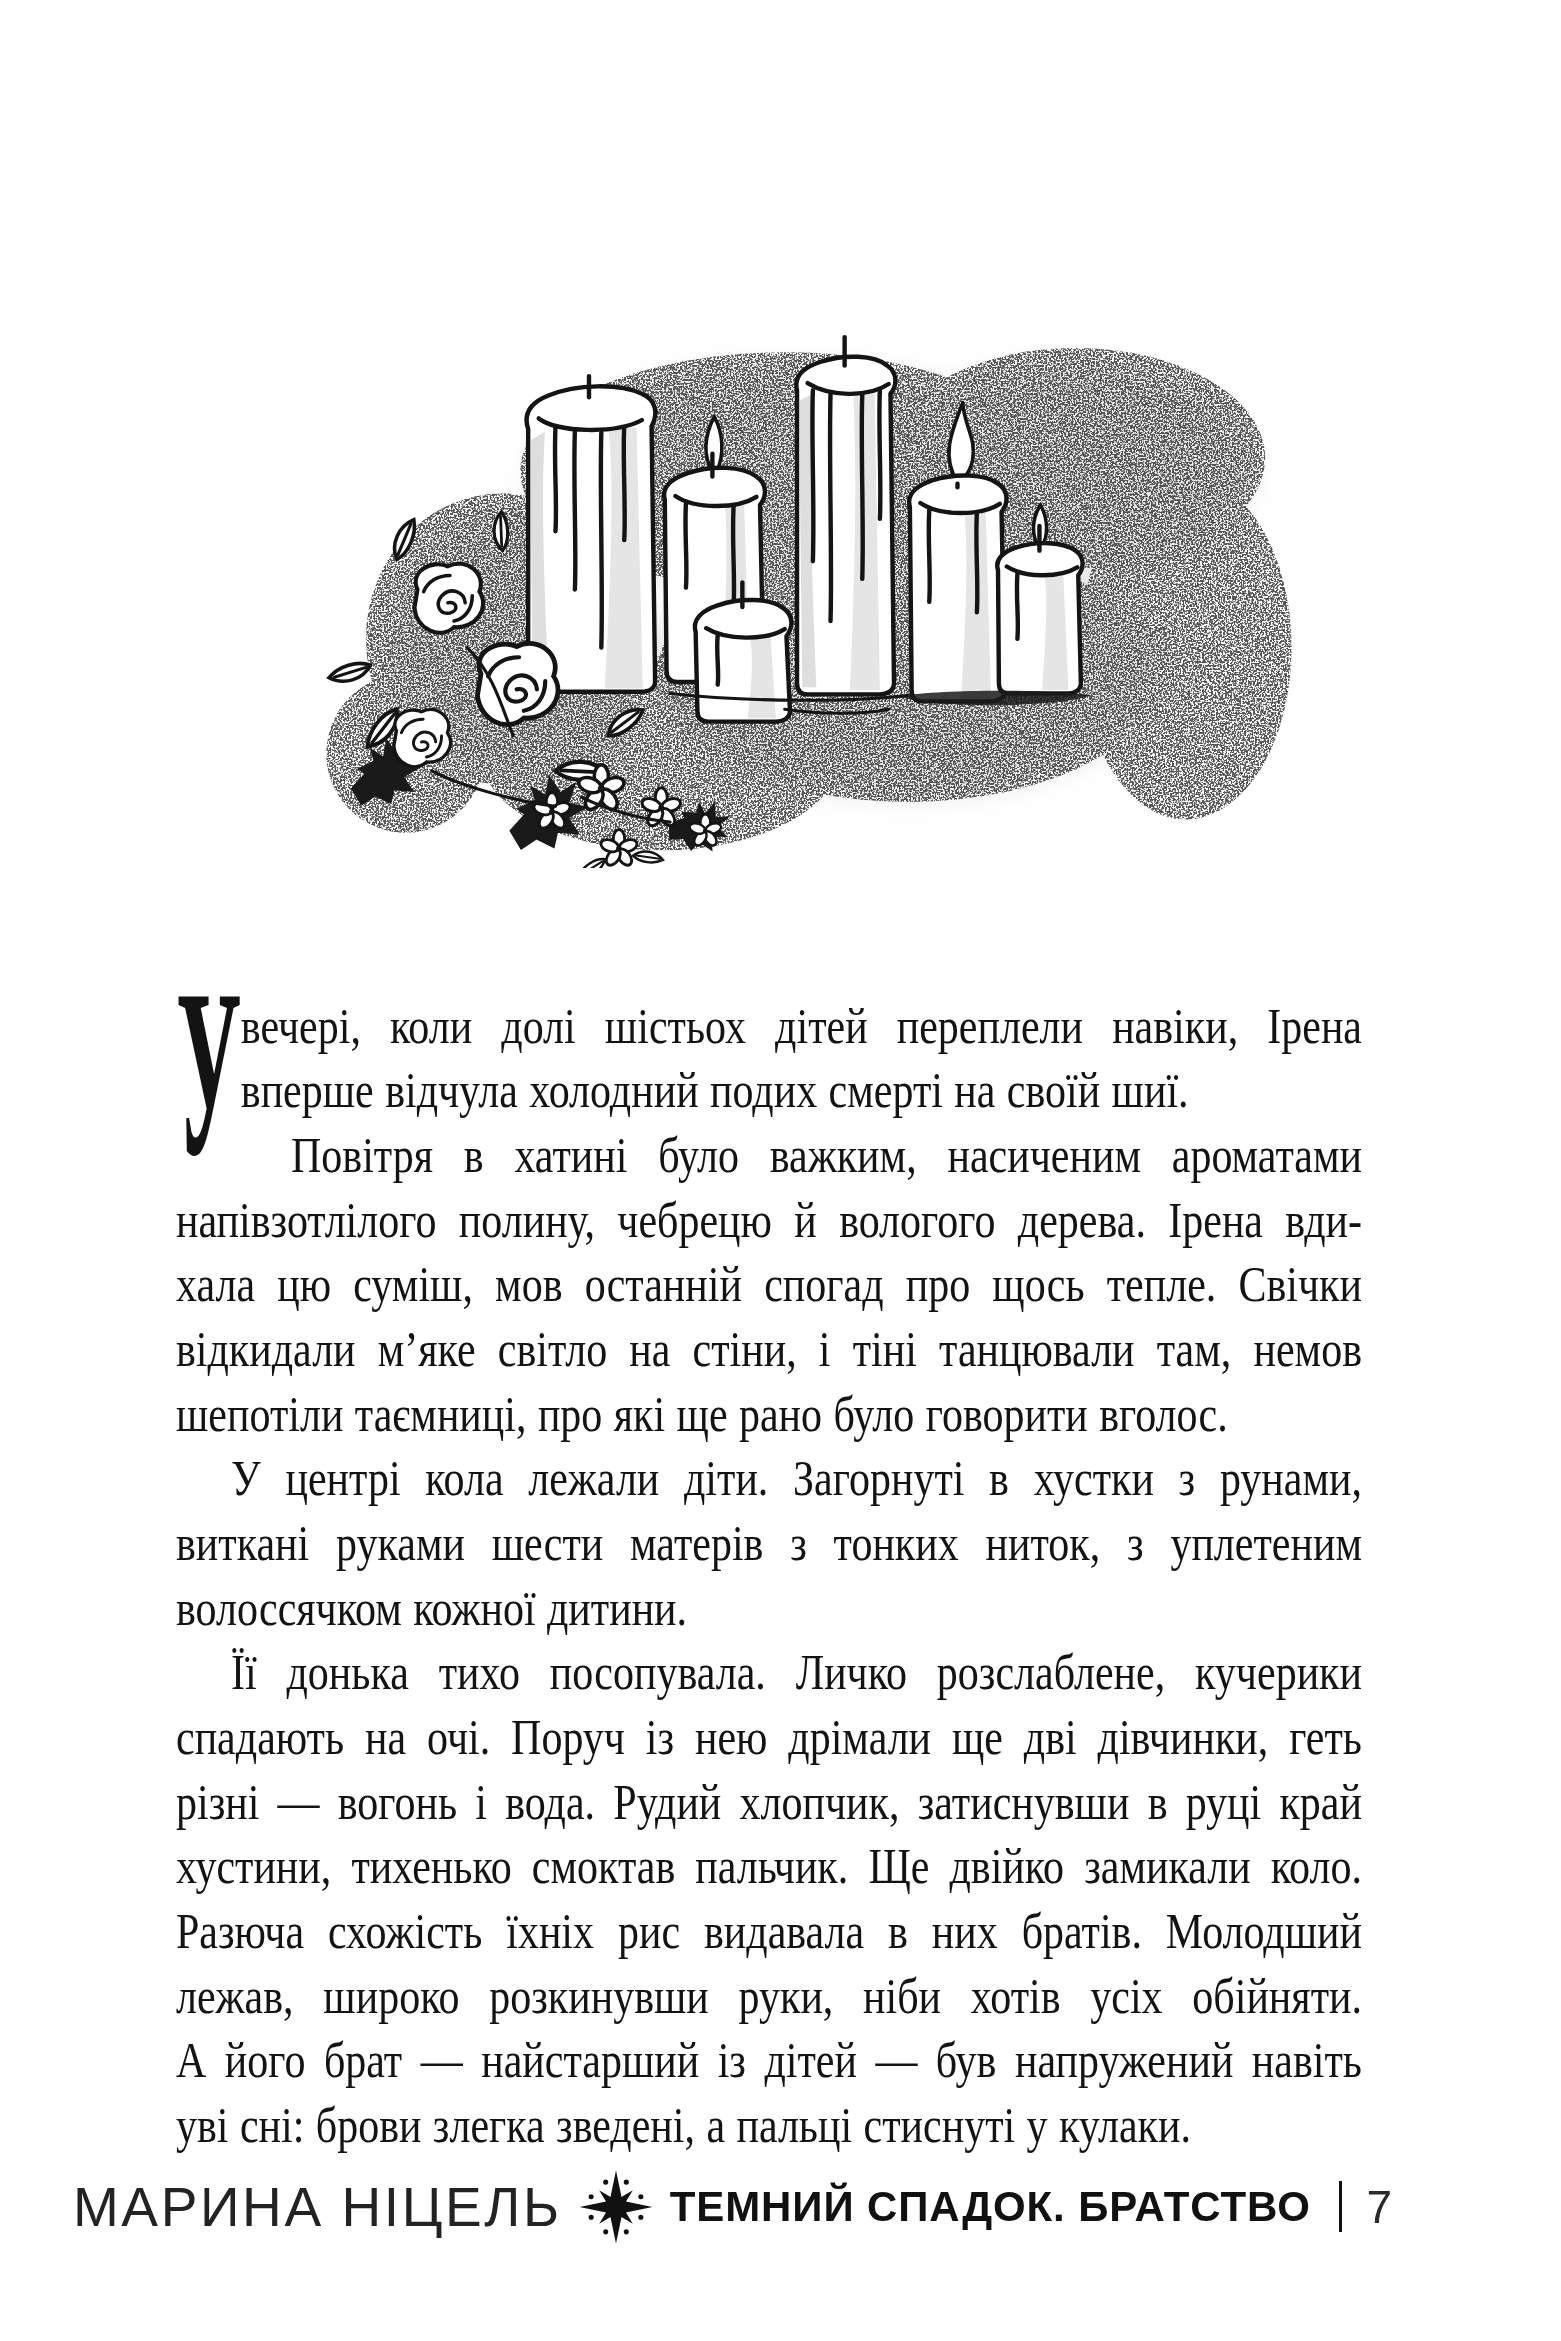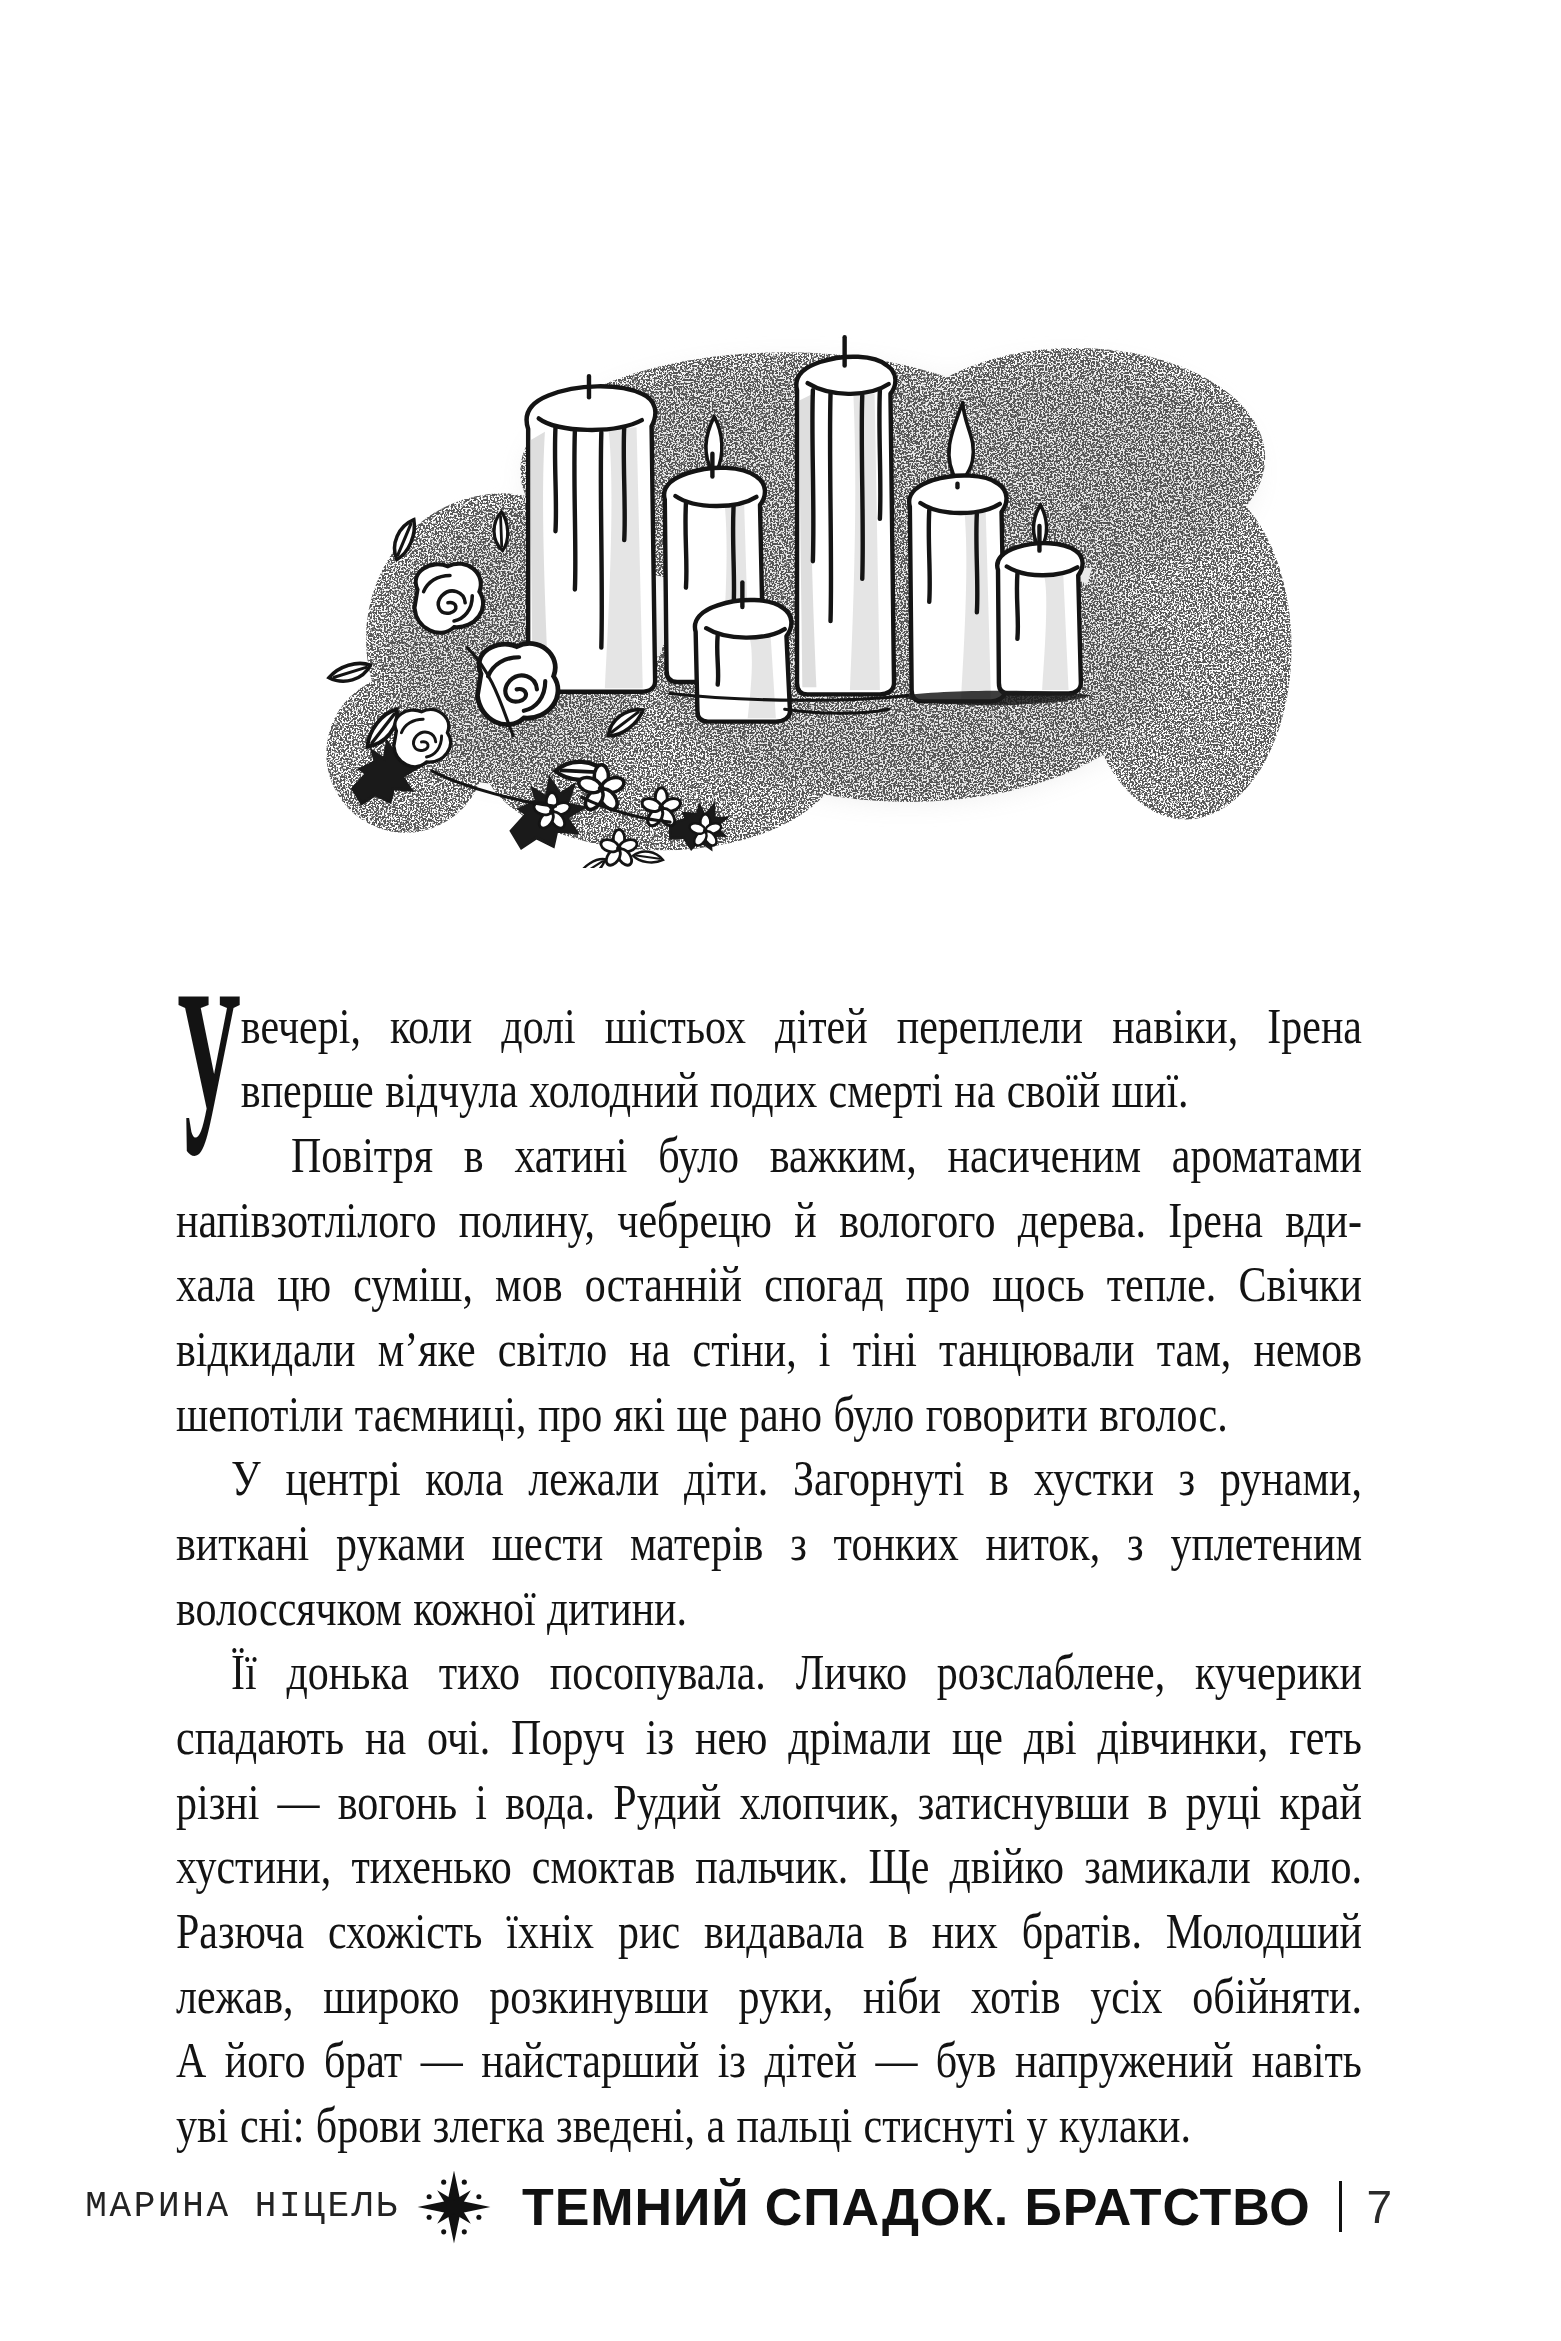--- a/index.html
+++ b/index.html
@@ -23,22 +23,22 @@
   .ind-sm{text-indent:55px;}
   .ind-lg{text-indent:115px;}
   .dropcap{float:left;width:56px;height:104px;margin-right:8.8px;}
   .dropcap span{display:block;font-size:124px;line-height:1;font-weight:700;
                 transform:scale(0.72,1.58);transform-origin:0 0;margin-top:-32px;}
 
   
   .footer{position:absolute;top:2164px;right:169px;height:85px;
           display:flex;align-items:center;gap:16px;
           font-family:"Liberation Sans", sans-serif;color:#161616;}
-  .f-author{font-size:36px;font-weight:400;letter-spacing:2.6px;color:#232323;font-family:Liberation Mono, monospace;}
-  .f-title{font-size:52px;font-weight:700;letter-spacing:0.9px;color:#111;margin-left:14px;}
+  .f-author{font-size:55px;font-weight:400;letter-spacing:2.6px;color:#232323;}
+  .f-title{font-size:42px;font-weight:700;letter-spacing:0.9px;color:#111;}
   .f-divider{width:2.6px;height:51px;background:#111;margin:0 8.8px 0 12.3px;}
   .f-num{font-size:46px;font-weight:400;color:#2a2a2a;}
 
   
   .ln{fill:none;stroke:#141414;stroke-width:5;stroke-linecap:round;}
   .ln3{fill:none;stroke:#141414;stroke-width:3.5;stroke-linecap:round;}
   .wax{fill:#ffffff;stroke:#141414;stroke-width:5;stroke-linejoin:round;}
   .shade{fill:#cfcfcf;opacity:.55;stroke:none;}
   .shade2{fill:#b5b5b5;opacity:.45;stroke:none;}
   .flame{fill:#ffffff;stroke:#141414;stroke-width:4;stroke-linejoin:round;}

